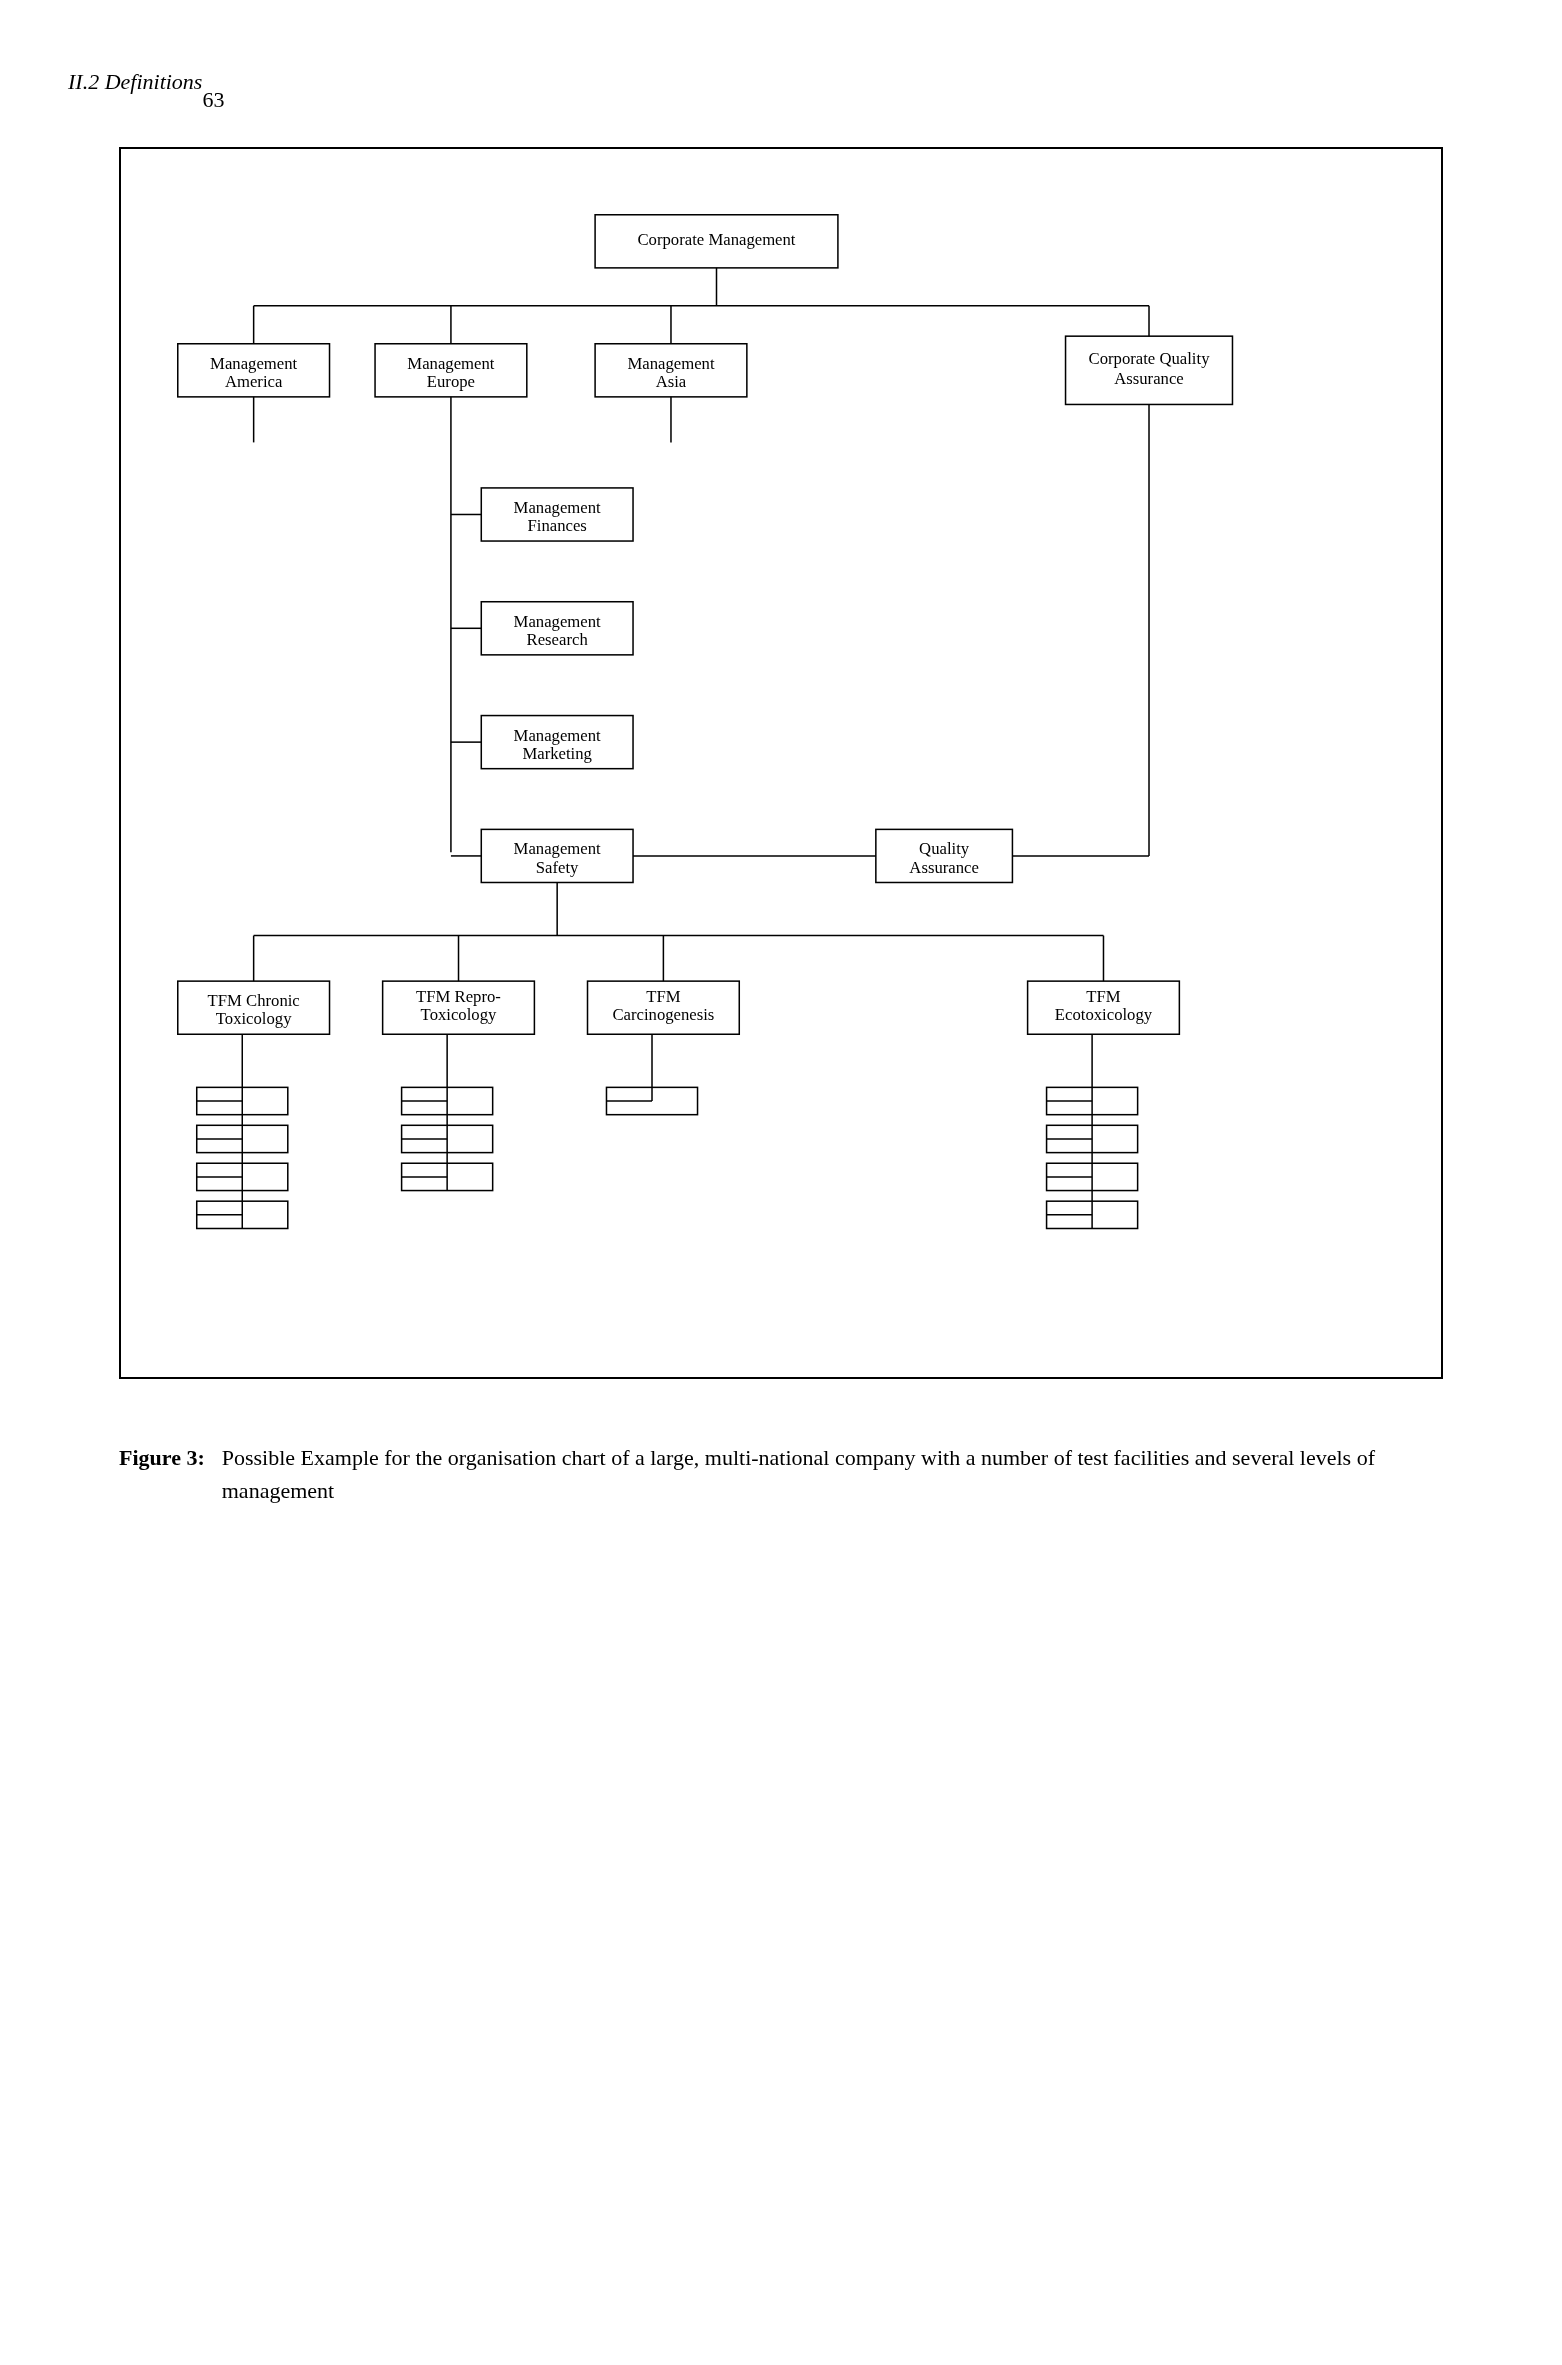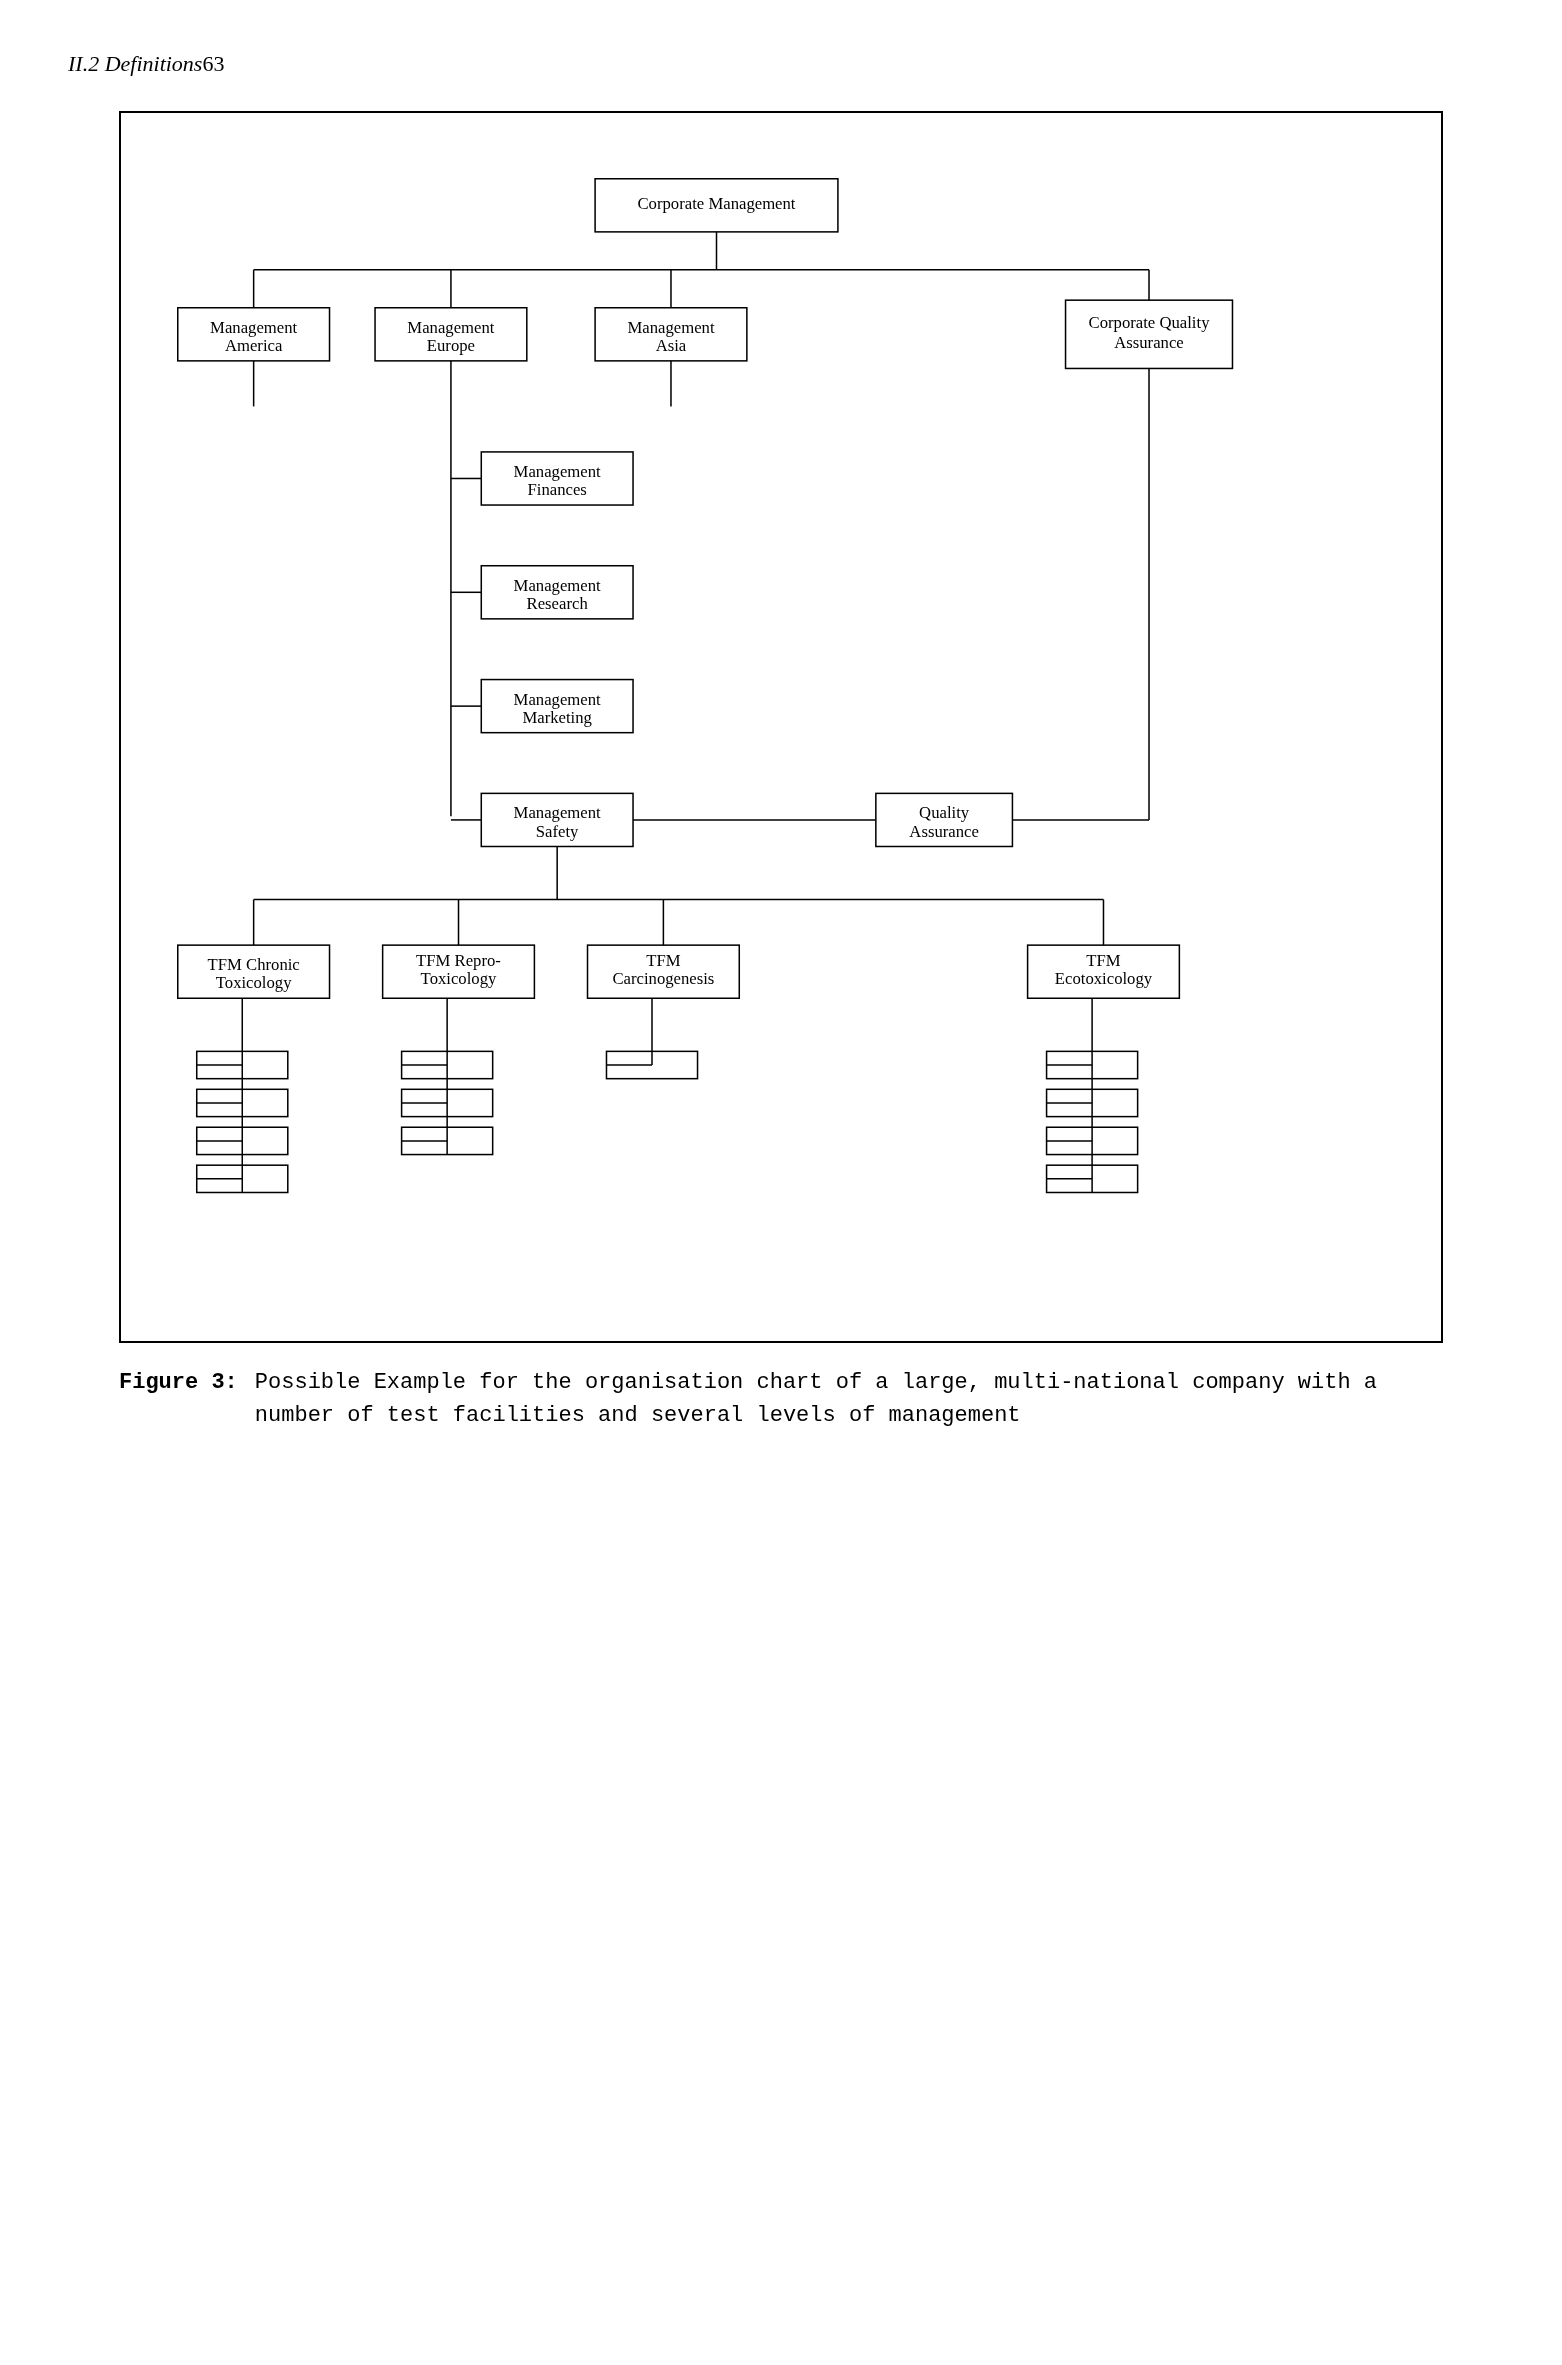--- a/index.html
+++ b/index.html
@@ -26,44 +26,44 @@
       margin-bottom: 34px;
     }
 
     .header-left {
       font-size: 22px;
       font-style: italic;
     }
 
     .header-right {
       font-size: 22px;
+      margin-top: 36px;
     }
 
     .diagram-container {
       border: 2.6px solid #000;
       padding: 43px 34px;
       margin: 0 51px;
       position: relative;
       background: #fff;
     }
 
     
     .org-chart {
       width: 100%;
     }
 
     .figure-caption {
-      margin-top: 23px;
+      margin-top: 62px;
       margin-left: 51px;
       margin-right: 51px;
       display: flex;
       gap: 17px;
       font-size: 22px;
       line-height: 1.5;
-      font-family: Liberation Mono, monospace;
     }
 
     .figure-label {
       font-weight: bold;
       white-space: nowrap;
     }
 
     .figure-text {
       flex: 1;
     }

